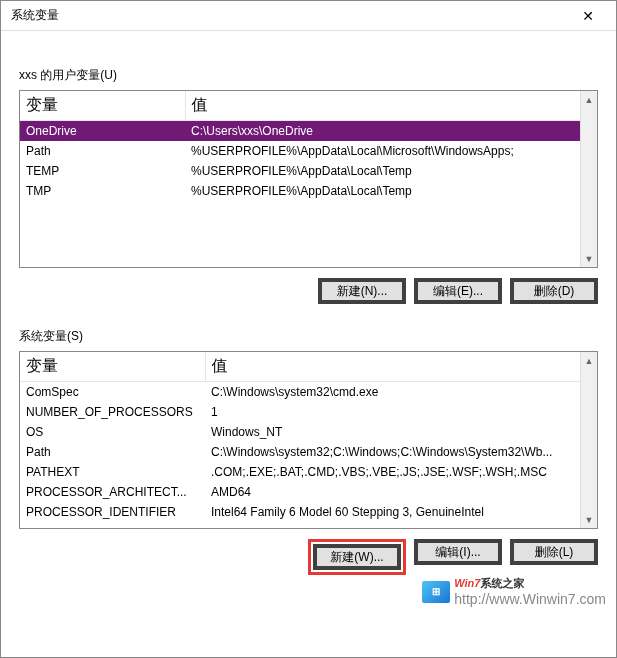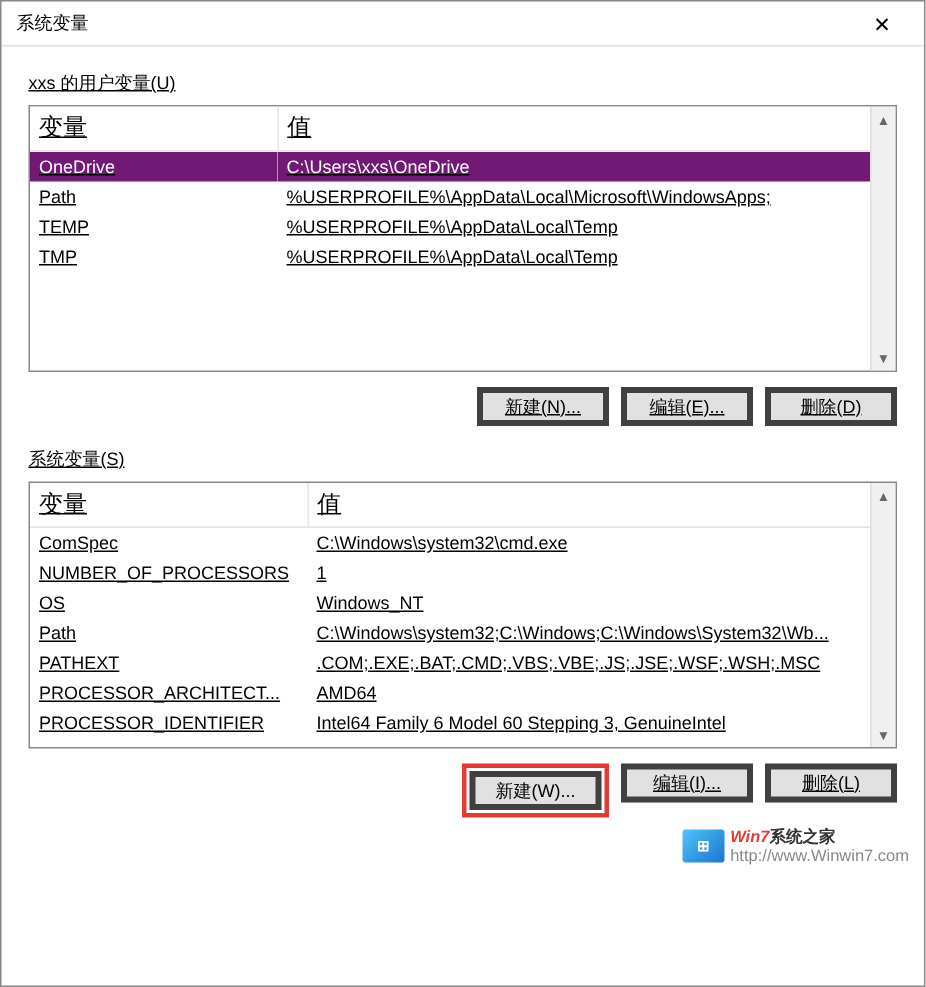--- a/index.html
+++ b/index.html
@@ -19,21 +19,21 @@
   justify-content: space-between;
   padding: 0 8px 0 10px;
   border-bottom: 1px solid #e0e0e0;
 }
 .close-btn {
   width: 40px; height: 28px;
   display: flex; align-items: center; justify-content: center;
   font-size: 14px; cursor: pointer;
 }
 .content { padding: 12px 18px; }
-.group { margin-bottom: 14px; margin-top: 4px; text-decoration: underline; }
+.group { margin-bottom: 14px; margin-top: 24px; }
 .group-label { font-size: 12px; margin-bottom: 6px; display: block; }
 .table-box {
   border: 1px solid #888;
   height: 178px;
   background: #fff;
   overflow: hidden;
   position: relative;
 }
 .table-box.sys { height: 178px; }
 .scrollbar {
@@ -97,21 +97,21 @@
 }
 .watermark .logo {
   width: 28px; height: 22px;
   background: linear-gradient(135deg,#4fc3f7,#1976d2);
   border-radius: 2px;
   display:flex;align-items:center;justify-content:center;
   color:#fff; font-size:10px; font-weight:bold;
 }
 .watermark .txt1 { color:#e53935; font-weight:bold; font-style:italic;text-align:right; }
 .watermark .txt2 { color:#333; font-weight:bold; }
-.watermark .url { color:#888; font-size:11px; }
+.watermark .url { color:#888; font-size:14px; }
 </style>
 </head>
 <body>
 
 <div class="titlebar">
   <span>系统变量</span>
   <div class="close-btn">
     <span>✕</span>
   </div>
 </div>

